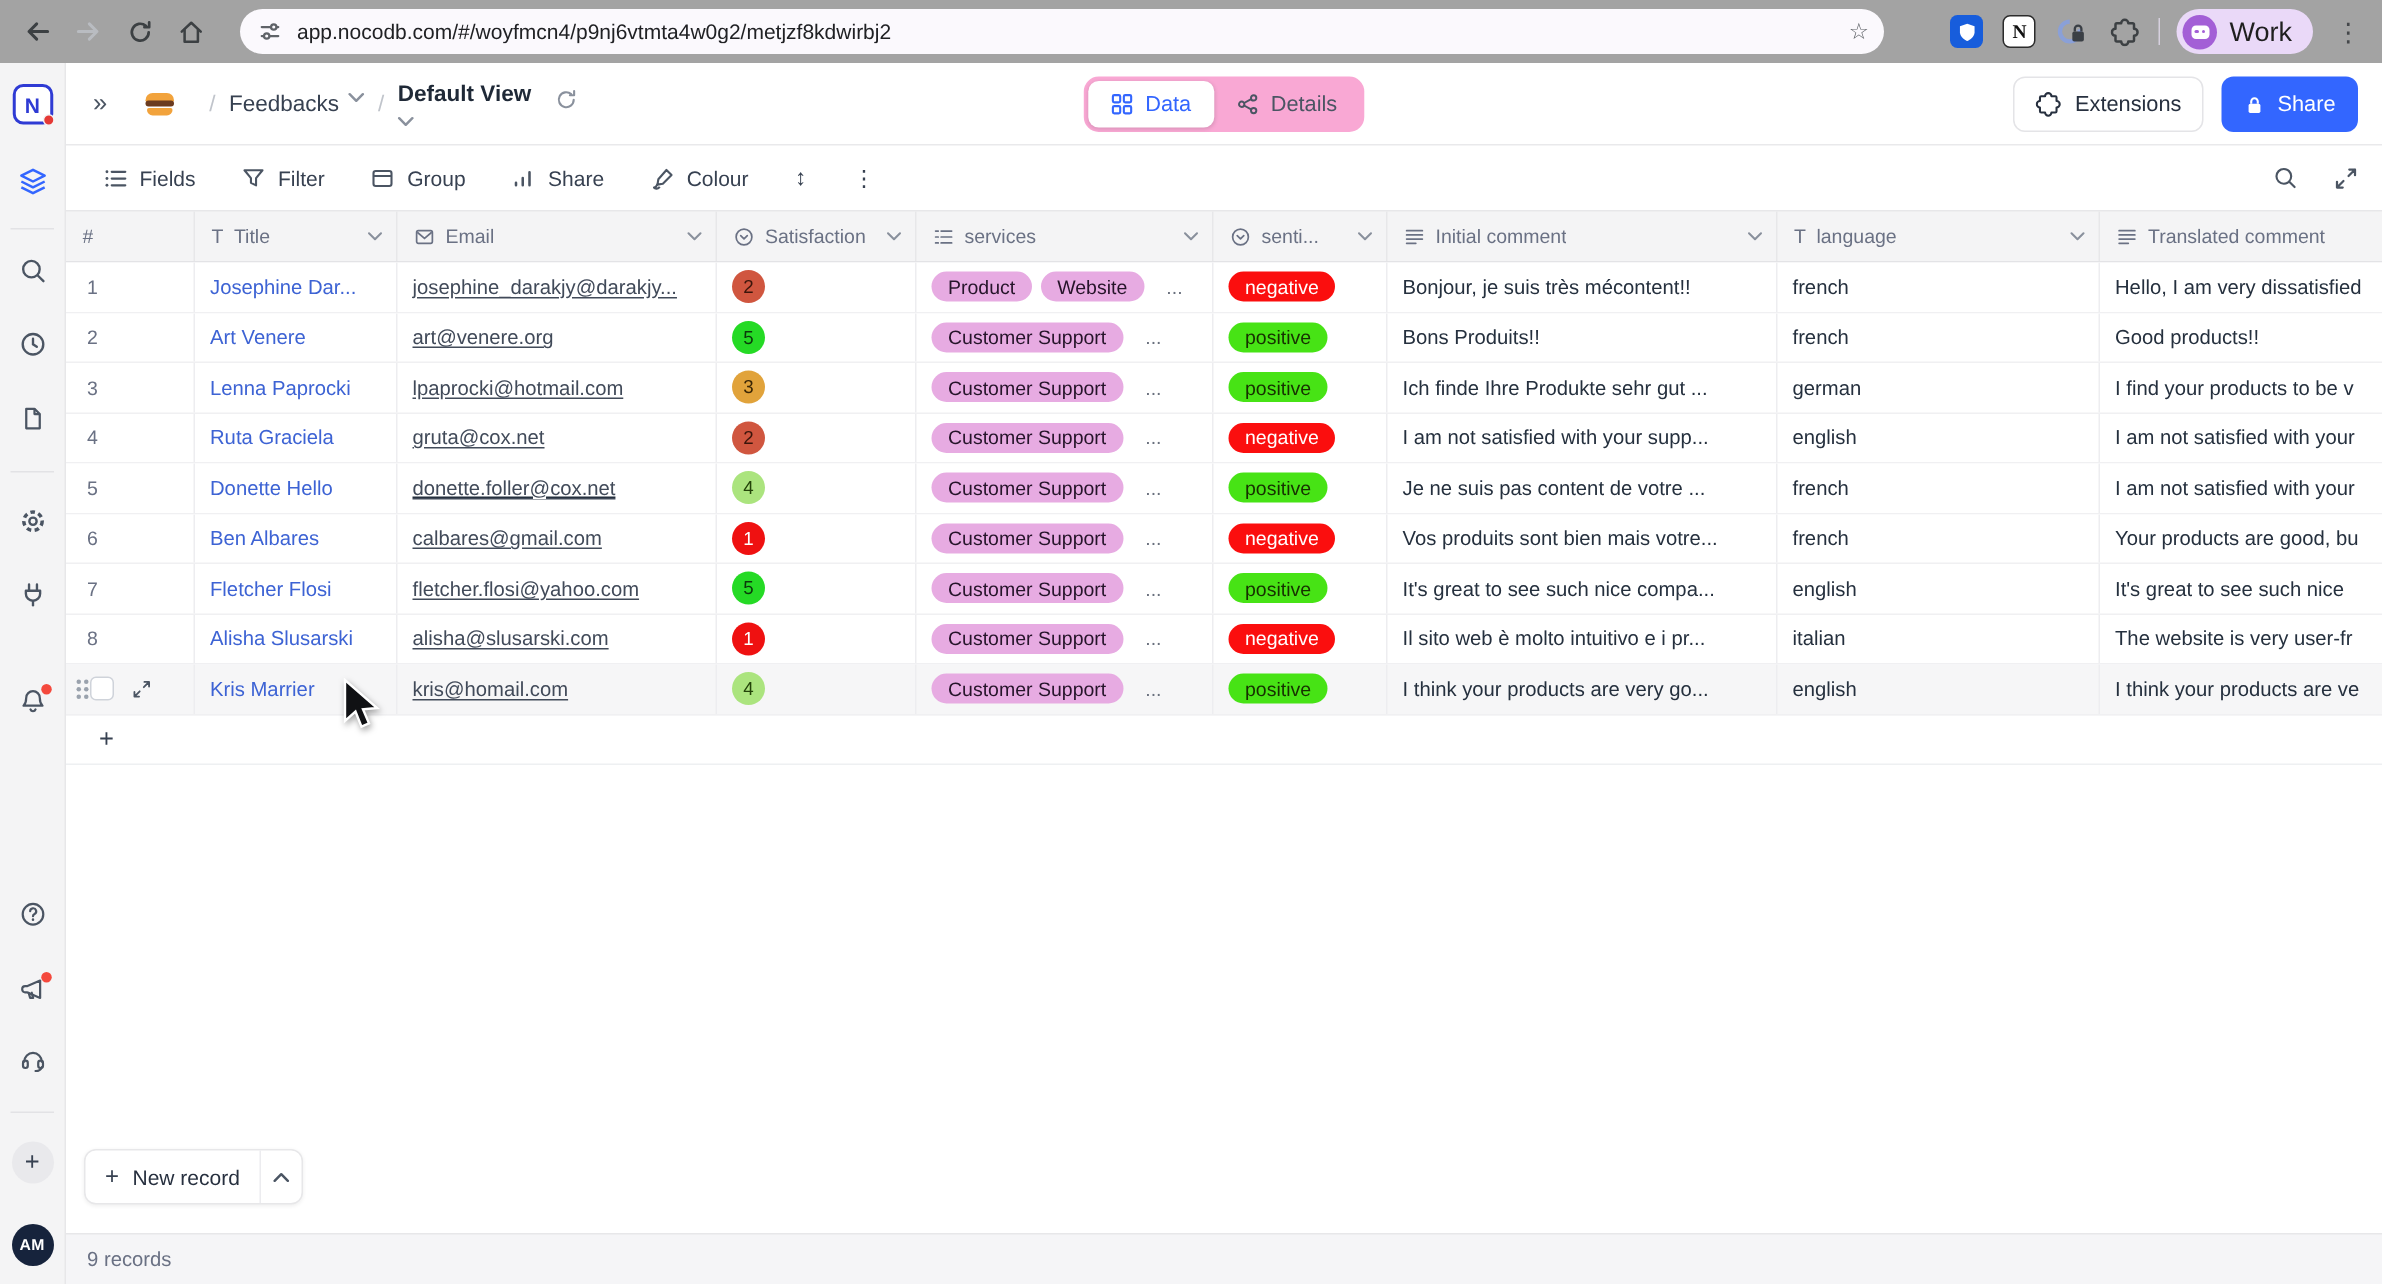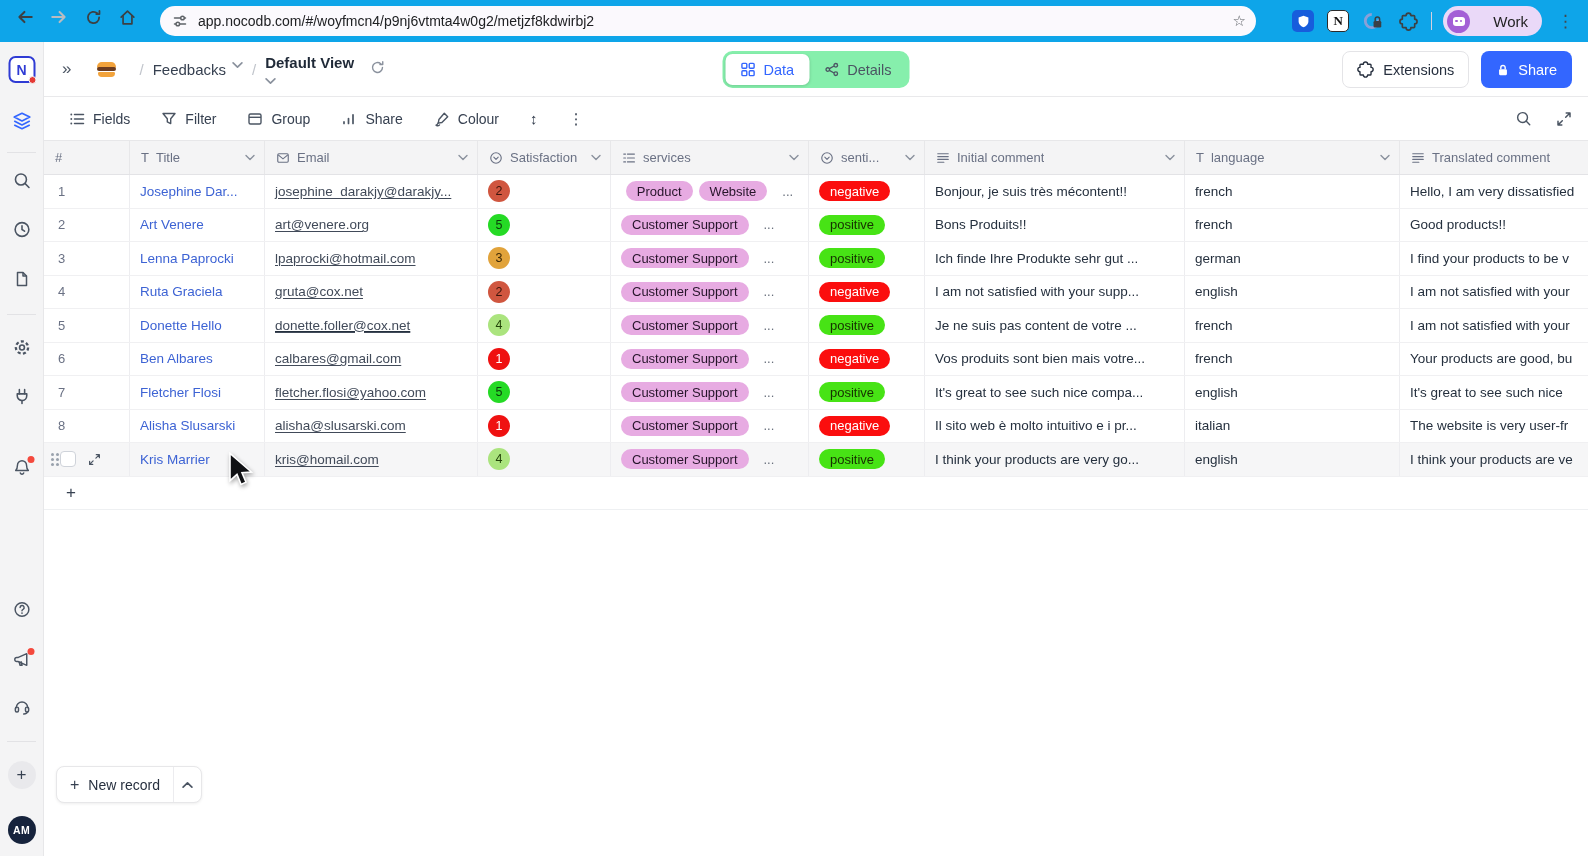--- a/index.html
+++ b/index.html
@@ -1,36 +1,36 @@
 <!DOCTYPE html>
 <html><head>
 <meta charset="utf-8">
 <style>
   * { margin:0; padding:0; box-sizing:border-box; }
   html,body { width:1588px; height:856px; overflow:hidden; font-family:"Liberation Sans", sans-serif; }
   .page { position:relative; width:1588px; height:856px; background:#fff; }
 
   
-  .browser-bar { position:absolute; top:0; left:0; right:0; height:42px; background:#0ea5e9; display:flex; }
+  .browser-bar { position:absolute; top:0; left:0; right:0; height:42px; background:#a3a3a3; display:flex; align-items:center; }
   .nav-btn { width:34px; height:34px; display:flex; align-items:center; justify-content:center; color:#3c4043; flex:0 0 auto; }
   .nav-btn svg { display:block; }
   .omnibox { position:absolute; left:160px; right:332px; top:6px; height:30px; border-radius:15px; background:#fbf9fd; display:flex; align-items:center; padding:0 10px 0 12px; }
   .omnibox .url { font-size:14px; color:#202124; margin-left:10px; flex:1; white-space:nowrap; overflow:hidden; }
   .omnibox .star { font-size:15px; color:#5f6368; }
   .bar-right { position:absolute; right:10px; top:0; height:42px; display:flex; align-items:center; gap:11px; }
   .ext-ico { width:24px; height:24px; display:flex; align-items:center; justify-content:center; }
   .bw { width:22px; height:22px; border-radius:5px; background:#175ddc; display:flex; align-items:center; justify-content:center; }
   .notion { width:22px; height:22px; border-radius:5px; background:#fff; border:1.5px solid #2b2b2b; display:flex; align-items:center; justify-content:center; font-weight:bold; font-size:13px; color:#111; font-family:"Liberation Serif", serif; }
   .bar-sep { width:1px; height:18px; background:#d6d0de; }
   .profile-chip { height:30px; border-radius:15px; background:#ead9f8; display:flex; align-items:center; gap:8px; padding:0 14px 0 4px; }
   .profile-avatar { width:23px; height:23px; border-radius:50%; background:#a35fd6; display:flex; align-items:center; justify-content:center; }
   .face { width:12px; height:9px; background:#fff; border-radius:3px; position:relative; }
   .face:before,.face:after { content:''; position:absolute; top:3px; width:2.4px; height:2.4px; border-radius:50%; background:#a35fd6; }
   .face:before { left:2.4px; } .face:after { right:2.4px; }
-  .profile-name { font-size:15px; color:#1f1f1f; font-weight:500;margin-left:15px; }
+  .profile-name { font-size:18px; color:#1f1f1f; font-weight:500; }
   .kebab { font-size:17px; color:#44474a; padding:0 4px; }
 
   
   .app { position:absolute; top:42px; left:0; right:0; bottom:0; display:flex; }
   .sidebar { position:relative; width:44px; flex:0 0 44px; background:#f4f4f5; border-right:1px solid #e7e7e9; }
   .sb-item { position:absolute; left:50%; transform:translateX(-50%); display:flex; align-items:center; justify-content:center; color:#4b5563; }
   .sb-divider { position:absolute; left:7px; right:7px; height:1px; background:#e2e2e5; }
   .nc-logo { width:27px; height:27px; border:2px solid #2f3bd4; border-radius:7px; background:#fff; display:flex; align-items:center; justify-content:center; font-weight:bold; font-size:14px; color:#2f3bd4; position:relative; }
   .nc-logo .reddot { position:absolute; right:-3px; bottom:-3px; width:8px; height:8px; border-radius:50%; background:#e53935; border:1.5px solid #f4f4f5; }
   .sb-plus { width:28px; height:28px; border-radius:50%; background:#e9e9ec; display:flex; align-items:center; justify-content:center; font-size:17px; color:#374151; }
@@ -44,21 +44,21 @@
   .collapse { font-size:17px; color:#4b5563; margin-right:26px; }
   .burger { width:19px; height:15px; position:relative; margin-right:14px; }
   .burger .bun-t { position:absolute; top:0; left:0; right:0; height:6px; background:#f2a33c; border-radius:8px 8px 2px 2px; }
   .burger .patty { position:absolute; top:5.5px; left:0; right:0; height:4px; background:#6b3b1f; border-radius:2px; }
   .burger .bun-b { position:absolute; bottom:0; left:1px; right:1px; height:5px; background:#f2a33c; border-radius:2px 2px 6px 6px; }
   .crumb-sep { color:#c0c4cb; font-size:15px; margin:0 9px; }
   .crumb { display:flex; gap:6px; font-size:15px; color:#374151; font-weight:500; }
   .crumb.bold { color:#1f2937; font-weight:bold;flex-direction:column; }
   .crumb svg, .hchev svg { display:block; }
   .reload-view { margin-left:16px; color:#8a919d; }
-  .seg { position:absolute; left:50%; top:9px; transform:translateX(-50%); height:37px; background:#86efac; border-radius:10px; padding:3px; display:flex; }
+  .seg { position:absolute; left:50%; top:9px; transform:translateX(-50%); height:37px; background:#f9a8d4; border-radius:10px; padding:3px; display:flex; }
   .seg-item { display:flex; align-items:center; gap:8px; padding:0 15px; border-radius:7px; font-size:14.5px; color:#4b5563; }
   .seg-item.active { background:#fff; color:#3366ff; font-weight:500; box-shadow:0 1px 3px rgba(0,0,0,.14); }
   .hdr-right { position:absolute; right:16px; top:9px; display:flex; gap:12px; }
   .btn-ext { height:37px; background:#fff; border:1px solid #e4e4e7; border-radius:8px; display:flex; align-items:center; gap:9px; padding:0 14px; font-size:14.5px; color:#27303f; }
   .btn-share { height:37px; background:#3366ff; border-radius:8px; display:flex; align-items:center; gap:8px; padding:0 15px; font-size:14.5px; color:#fff; font-weight:500; }
 
   
   .view-toolbar { position:relative; height:43px; display:flex; align-items:center; padding-left:25px; gap:31px; }
   .tb-item { display:flex; align-items:center; gap:8px; font-size:14px; color:#374151; }
   .tb-item svg { display:block; color:#4b5563; }
@@ -489,21 +489,21 @@
         <div id="gbody">
             <div class="trow">
               <div class="tcell cell-num" style="width: 86px;">1</div>
               <div class="tcell cell-title" style="width: 135px;">Josephine Dar...</div>
               <div class="tcell cell-email" style="width: 213px;">
                 <span>josephine_darakjy@darakjy...</span>
               </div>
               <div class="tcell cell-satisfaction" style="width: 133px;">
                 <span class="satc" style="background:#d0563f;color:#3b150b">2</span>
               </div>
-              <div class="tcell cell-services" style="width: 198px; justify-content: center;">
+              <div class="tcell cell-services" style="width: 198px;">
                 <span class="svc">
                   <span class="pill" style="background:#e7abe2;color:#26142a">Product</span>
                   <span class="pill" style="background:#e7abe2;color:#26142a">Website</span>
                   <span class="more">...</span>
                 </span>
               </div>
               <div class="tcell cell-sentiment" style="width: 116px;">
                 <span class="pill" style="background:#fb0e0e;color:#ffffff">negative</span>
               </div>
               <div class="tcell cell-initial" style="width: 260px;">Bonjour, je suis très mécontent!!</div>
@@ -704,19 +704,22 @@
         <span class="nr-main">
           <span class="nr-plus">+</span>
           <span>New record</span>
         </span>
         <span class="nr-caret">
           <svg width="11" height="8" viewBox="0 0 10 7" fill="none" stroke="currentColor" stroke-width="1.5" stroke-linecap="round" stroke-linejoin="round">
               <path d="M1 5.5l4-4 4 4"></path>
             </svg>
         </span>
       </div>
+      <div class="footer">
+        <span>9 records</span>
+      </div>
     </div>
   </div>
 
   <svg class="cursor" width="27" height="35" viewBox="0 0 13.5 17.5">
     <path d="M1 .7 L1 14.3 L4.5 11.2 L6.5 16.2 L9 15.1 L7 10.4 L11.7 10 Z" fill="#101114" stroke="#fff" stroke-width="0.8"></path>
   </svg>
 </div>
 
 </body></html>

